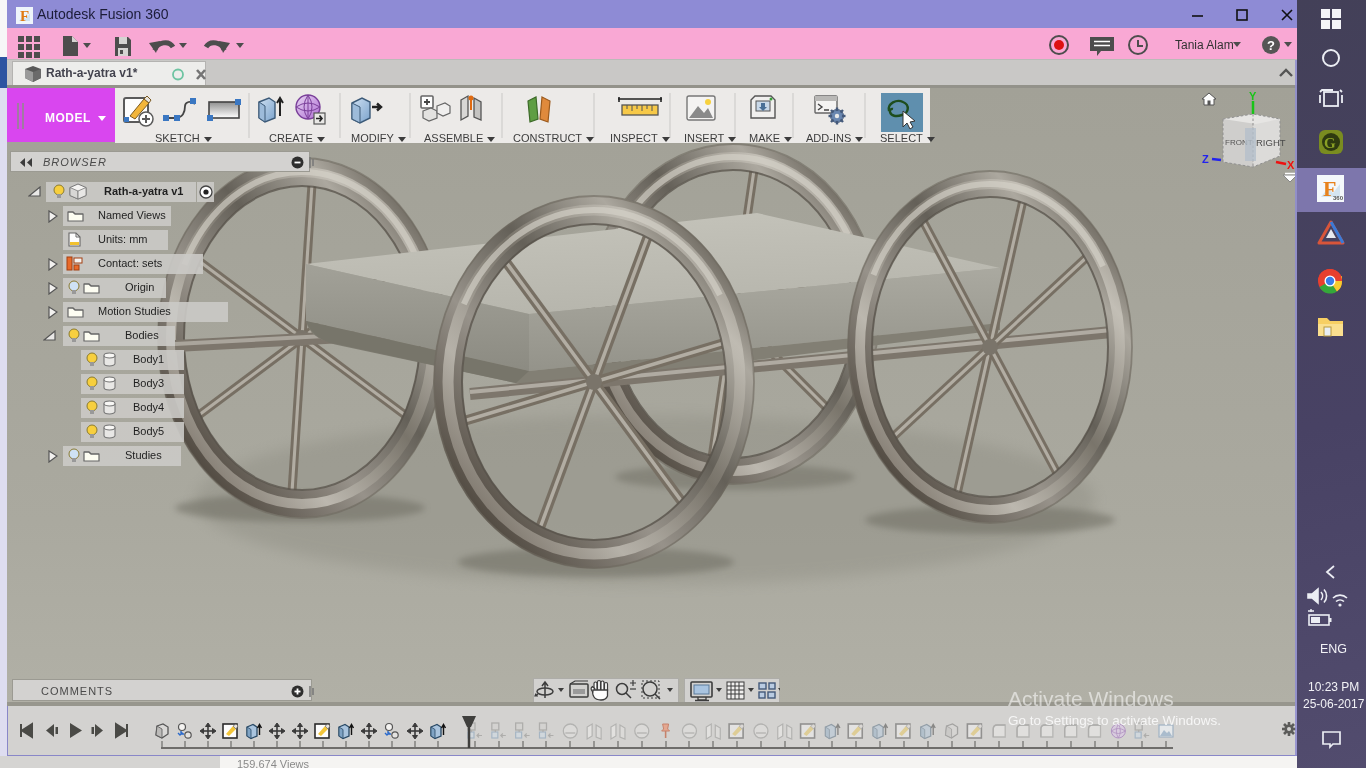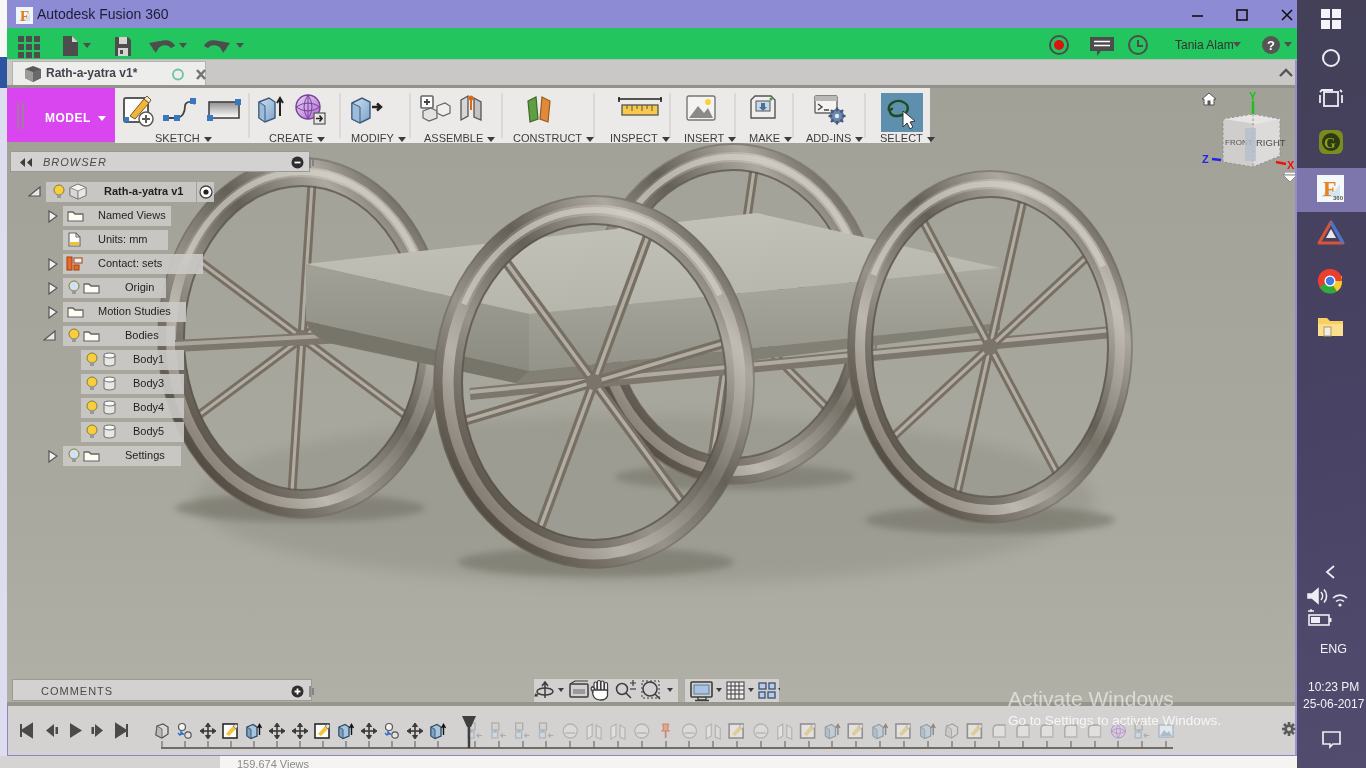--- a/index.html
+++ b/index.html
@@ -10,21 +10,21 @@
   #lstrip{left:0;top:0;width:7px;height:768px;background:#deddf0;}
   #lstrip .w{left:0;top:0;width:7px;height:57px;background:#f7f7f7;}
   #lstrip .b{left:0;top:57px;width:7px;height:31px;background:#2d54a1;}
   
   #bstrip{left:0;top:756px;width:1297px;height:12px;background:#f5f4f2;}
   #bstrip .g{left:0;top:0;width:220px;height:12px;background:#d5d4d2;}
   #bstrip .t{left:237px;top:2px;font-size:11px;color:#8a8a8a;}
   
   #titlebar{left:7px;top:0;width:1290px;height:28px;background:#8e8bd5;}
   #titlebar .ttl{left:30px;top:6px;font-size:14px;color:#1c1c38;}
-  #qat{left:7px;top:28px;width:1290px;height:32px;background:#22c55e;border-bottom:1px solid #bbbab8;box-sizing:border-box;}
+  #qat{left:7px;top:28px;width:1290px;height:32px;background:#f9a8d4;border-bottom:1px solid #bbbab8;box-sizing:border-box;}
   #tabbar{left:7px;top:60px;width:1290px;height:28px;background:#c9c8c6;}
   #tab{left:5px;top:1px;width:194px;height:25px;background:#ededeb;border:1px solid #b4b3b1;box-sizing:border-box;}
   #tab .txt{left:33px;top:4px;font-size:12px;font-weight:bold;color:#43434e;}
   #tabshadow{left:7px;top:85px;width:1290px;height:3px;background:#93928a;}
   
   #scene{left:7px;top:88px;}
   
   #ribbon{left:7px;top:88px;width:920px;height:55px;background:#d946ef;border-bottom:1px solid #a3a29a;box-sizing:border-box;}
   #ribbon .light{position:absolute;left:108px;top:0;width:815px;height:55px;background:#eceae8;}
   #model{position:absolute;left:38px;top:23px;font-size:12px;font-weight:bold;color:#fdfdfd;letter-spacing:.5px;}
@@ -495,21 +495,21 @@
         </svg>
         <svg class="abs" style="left:20px;top:3px" width="17" height="13">
           <path d="M1,3 L6,3 L8,5 L16,5 L16,12 L1,12 Z" fill="#fdfdf2" stroke="#666" stroke-width="1.2"></path>
           <path d="M1,3 L6,3 L8,5 L16,5" fill="none" stroke="#666" stroke-width="1.2"></path>
         </svg>
         <span style="left:62px;font-weight:normal">Origin</span>
       </div>
   <svg class="abs" style="left:47px;top:306px" width="11" height="13">
         <polygon points="2,1 10,6 2,12" fill="#f2f1ef" stroke="#555" stroke-width="1.2"></polygon>
       </svg>
-  <div class="trow" style="left:63px;top:302px;width:123px;">
+  <div class="trow" style="left:63px;top:302px;width:123px;padding-left:42px;">
         <svg class="abs" style="left:4px;top:3px" width="17" height="13">
           <path d="M1,3 L6,3 L8,5 L16,5 L16,12 L1,12 Z" fill="#fdfdf2" stroke="#666" stroke-width="1.2"></path>
           <path d="M1,3 L6,3 L8,5 L16,5" fill="none" stroke="#666" stroke-width="1.2"></path>
         </svg>
         <span style="left:35px;font-weight:normal">Motion Studies</span>
       </div>
   <svg class="abs" style="left:43px;top:330px" width="14" height="12">
         <polygon points="12,1 12,10 1,10" fill="#e9e8e6" stroke="#555" stroke-width="1.2"></polygon>
       </svg>
   <div class="trow" style="left:63px;top:326px;width:112px;">
@@ -572,21 +572,21 @@
       </svg>
   <div class="trow" style="left:63px;top:446px;width:118px;">
         <svg class="abs" style="left:5px;top:2px" width="12" height="15">
           <circle cx="6" cy="6" r="5" fill="#cfe2f4" stroke="#8a7a30" stroke-width="1"></circle>
           <rect x="4" y="10" width="4" height="4" fill="#999"></rect>
         </svg>
         <svg class="abs" style="left:20px;top:3px" width="17" height="13">
           <path d="M1,3 L6,3 L8,5 L16,5 L16,12 L1,12 Z" fill="#fdfdf2" stroke="#666" stroke-width="1.2"></path>
           <path d="M1,3 L6,3 L8,5 L16,5" fill="none" stroke="#666" stroke-width="1.2"></path>
         </svg>
-        <span style="left:62px;font-weight:normal">Settings</span>
+        <span style="left:62px;font-weight:normal">Studies</span>
       </div>
   </div>
 
   <svg class="abs" style="left:1190px;top:88px" width="110" height="100">
 
     <g transform="translate(12,4)">
       <path d="M7,1 L14,7 L12,7 L12,13 L2,13 L2,7 L0,7 Z" fill="#fdfdfd" stroke="#555" stroke-width="1"></path>
       <rect x="5.5" y="8.5" width="3" height="4.5" fill="#555"></rect>
     </g>
 

